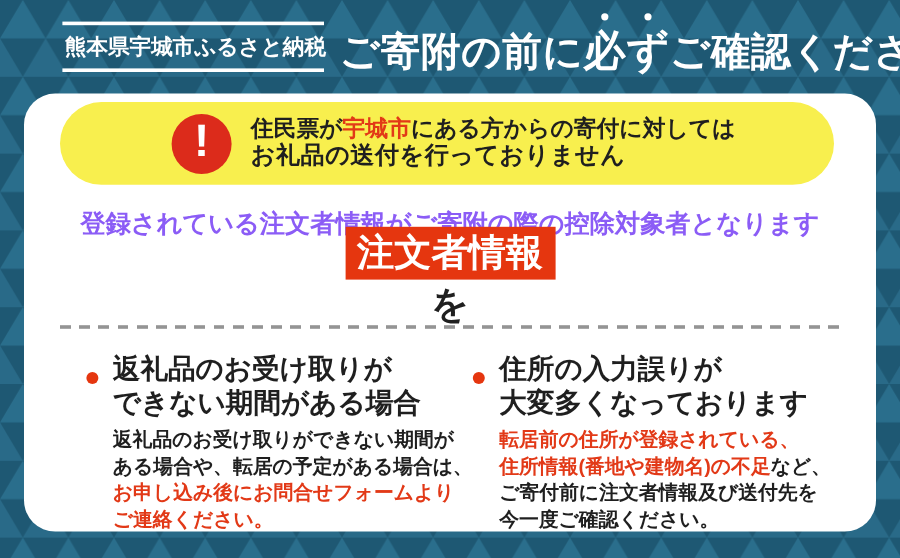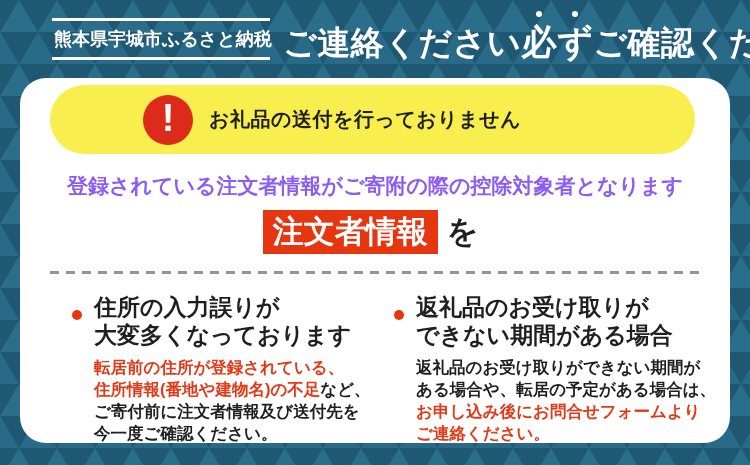--- a/index.html
+++ b/index.html
@@ -38,21 +38,21 @@
   .alert-text { margin-left:16px; color:#1F1F1F; }
   .alert-line1 { font-size:19px; font-weight:700; line-height:1.2; white-space:nowrap; }
   .alert-line2 { font-size:20px; font-weight:900; line-height:1.15; letter-spacing:0.5px; white-space:nowrap; }
   .red-text { color:#E23917; }
 
   .lead { position:absolute; top:94px; left:0; width:100%; text-align:center;
           font-size:21px; font-weight:800; color:#8b5cf6; white-space:nowrap; }
 
   .instruction { position:absolute; top:129px; left:0; width:100%; height:50px;
                  display:flex; align-items:center; justify-content:center;
-                 font-size:31px; font-weight:800; color:#1F1F1F; white-space:nowrap; }
+                 font-size:31px; font-weight:800; color:#1F1F1F; white-space:nowrap;flex-direction:column; }
   .tag { background:#E5360F; color:#fff; padding:4px 10px 5px; line-height:1.15; }
   .particle { margin:0 9px; }
   .inst-tail { margin-left:9px; }
 
   .divider { position:absolute; top:193px; left:30px; width:650px; height:3px;
              background:repeating-linear-gradient(90deg,#949494 0 9px,transparent 9px 16px); }
 
   .columns { position:absolute; top:215px; left:52px; width:638px; display:flex; gap:26px; }
   .col { flex:1; }
   .col:first-child { max-width:296px; }
@@ -74,56 +74,57 @@
         <polygon points="19,0 38,32 0,32" fill="#2A6E8C"></polygon>
         <polygon points="0,32 19,64 -19,64" fill="#296A88"></polygon>
         <polygon points="38,32 57,64 19,64" fill="#296A88"></polygon>
       </pattern>
     </defs>
     <rect width="750" height="465" fill="url(#tri)"></rect>
   </svg>
 
   <div class="header">
     <div class="brand-box">熊本県宇城市ふるさと納税</div>
-    <h1 class="page-title"><span>ご連絡ください</span><span class="em em-white">必</span><span class="em em-white">ず</span><span>ご確認ください</span></h1>
+    <h1 class="page-title"><span>ご寄附の前に</span><span class="em em-white">必</span><span class="em em-white">ず</span><span>ご確認ください</span></h1>
   </div>
 
   <div class="card">
 
     <div class="alert-pill">
       <div class="alert-icon">
         <span>!</span>
       </div>
       <div class="alert-text">
+        <p class="alert-line1"><span>住民票が</span><span class="red-text">宇城市</span><span>にある方からの寄付に対しては</span></p>
         <p class="alert-line2">お礼品の送付を行っておりません</p>
       </div>
     </div>
 
     <p class="lead">登録されている注文者情報がご寄附の際の控除対象者となります</p>
 
     <div class="instruction">
       <span class="tag">注文者情報</span>
       <span class="particle">を</span>
     </div>
 
     <div class="divider"></div>
 
     <div class="columns">
 
       <section class="col">
         <div class="col-head">
           <span class="bullet"></span>
-          <h2 class="col-heading"><span>住所の入力誤りが</span><br><span>大変多くなっております</span></h2>
+          <h2 class="col-heading"><span>返礼品のお受け取りが</span><br><span>できない期間がある場合</span></h2>
         </div>
-        <p class="col-body"><span class="red-text">転居前の住所が登録されている、</span><br><span class="red-text">住所情報(番地や建物名)の不足</span><span>など、</span><br><span>ご寄付前に注文者情報及び送付先を</span><br><span>今一度ご確認ください。</span></p>
+        <p class="col-body"><span>返礼品のお受け取りができない期間が</span><br><span>ある場合や、転居の予定がある場合は、</span><br><span class="red-text">お申し込み後にお問合せフォームより</span><br><span class="red-text">ご連絡ください。</span></p>
       </section>
 
       <section class="col">
         <div class="col-head">
           <span class="bullet"></span>
-          <h2 class="col-heading"><span>返礼品のお受け取りが</span><br><span>できない期間がある場合</span></h2>
+          <h2 class="col-heading"><span>住所の入力誤りが</span><br><span>大変多くなっております</span></h2>
         </div>
-        <p class="col-body"><span>返礼品のお受け取りができない期間が</span><br><span>ある場合や、転居の予定がある場合は、</span><br><span class="red-text">お申し込み後にお問合せフォームより</span><br><span class="red-text">ご連絡ください。</span></p>
+        <p class="col-body"><span class="red-text">転居前の住所が登録されている、</span><br><span class="red-text">住所情報(番地や建物名)の不足</span><span>など、</span><br><span>ご寄付前に注文者情報及び送付先を</span><br><span>今一度ご確認ください。</span></p>
       </section>
 
     </div>
   </div>
 </div>
 
 </body></html>

